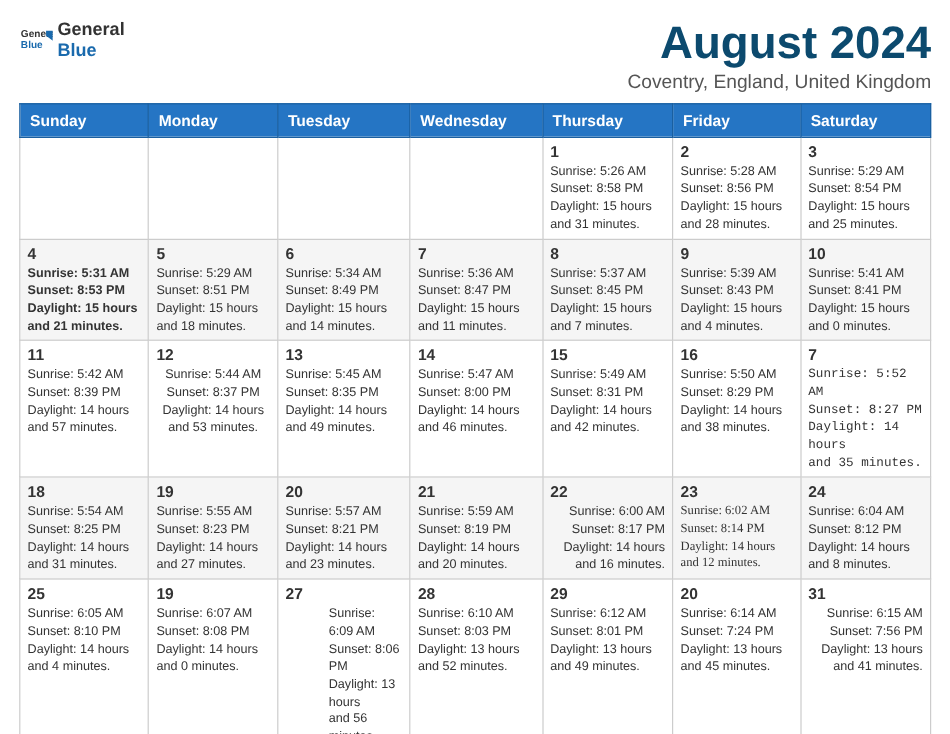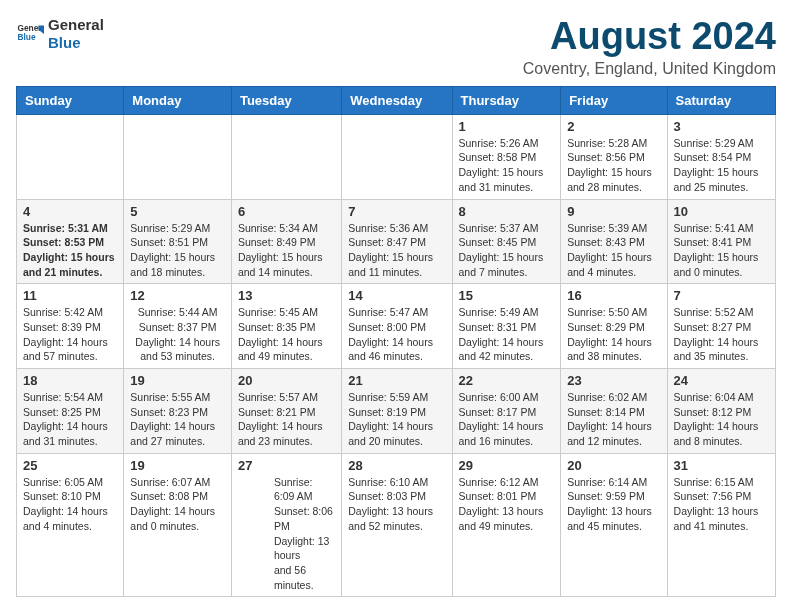--- a/index.html
+++ b/index.html
@@ -230,21 +230,21 @@
         </td>
         <td>
           <span class="day-num">16</span>
           <div class="day-info" style="white-space: pre-line;">Sunrise: 5:50 AM
 Sunset: 8:29 PM
 Daylight: 14 hours
 and 38 minutes.</div>
         </td>
         <td>
           <span class="day-num">7</span>
-          <div class="day-info" style="white-space: pre-line;">Sunrise: 5:52 AM
+          <div class="day-info" style="white-space: pre-line; font-family: Liberation Mono, monospace;">Sunrise: 5:52 AM
 Sunset: 8:27 PM
 Daylight: 14 hours
 and 35 minutes.</div>
         </td>
       </tr>
       <tr>
         <td>
           <span class="day-num">18</span>
           <div class="day-info" style="white-space: pre-line;">Sunrise: 5:54 AM
 Sunset: 8:25 PM
@@ -267,28 +267,28 @@
         </td>
         <td>
           <span class="day-num">21</span>
           <div class="day-info" style="white-space: pre-line;">Sunrise: 5:59 AM
 Sunset: 8:19 PM
 Daylight: 14 hours
 and 20 minutes.</div>
         </td>
         <td>
           <span class="day-num">22</span>
-          <div class="day-info" style="white-space: pre-line;">Sunrise: 6:00 AM
+          <div class="day-info" style="white-space: pre-line; text-align: right;">Sunrise: 6:00 AM
 Sunset: 8:17 PM
 Daylight: 14 hours
 and 16 minutes.</div>
         </td>
         <td>
           <span class="day-num">23</span>
-          <div class="day-info" style="white-space: pre-line;">Sunrise: 6:02 AM
+          <div class="day-info" style="white-space: pre-line; font-family: Liberation Serif, serif;">Sunrise: 6:02 AM
 Sunset: 8:14 PM
 Daylight: 14 hours
 and 12 minutes.</div>
         </td>
         <td>
           <span class="day-num">24</span>
           <div class="day-info" style="white-space: pre-line;">Sunrise: 6:04 AM
 Sunset: 8:12 PM
 Daylight: 14 hours
 and 8 minutes.</div>
@@ -326,26 +326,26 @@
         <td>
           <span class="day-num">29</span>
           <div class="day-info" style="white-space: pre-line;">Sunrise: 6:12 AM
 Sunset: 8:01 PM
 Daylight: 13 hours
 and 49 minutes.</div>
         </td>
         <td>
           <span class="day-num">20</span>
           <div class="day-info" style="white-space: pre-line;">Sunrise: 6:14 AM
-Sunset: 9:59 PM
+Sunset: 7:24 PM
 Daylight: 13 hours
 and 45 minutes.</div>
         </td>
         <td>
           <span class="day-num">31</span>
-          <div class="day-info" style="white-space: pre-line;">Sunrise: 6:15 AM
+          <div class="day-info" style="white-space: pre-line; text-align: right;">Sunrise: 6:15 AM
 Sunset: 7:56 PM
 Daylight: 13 hours
 and 41 minutes.</div>
         </td>
       </tr>
     </tbody>
 </table>
 
 </body></html>

